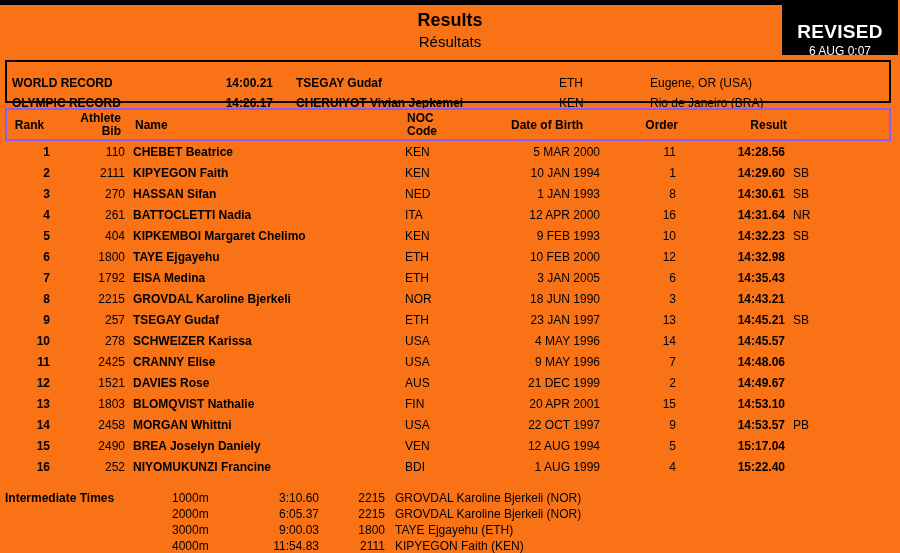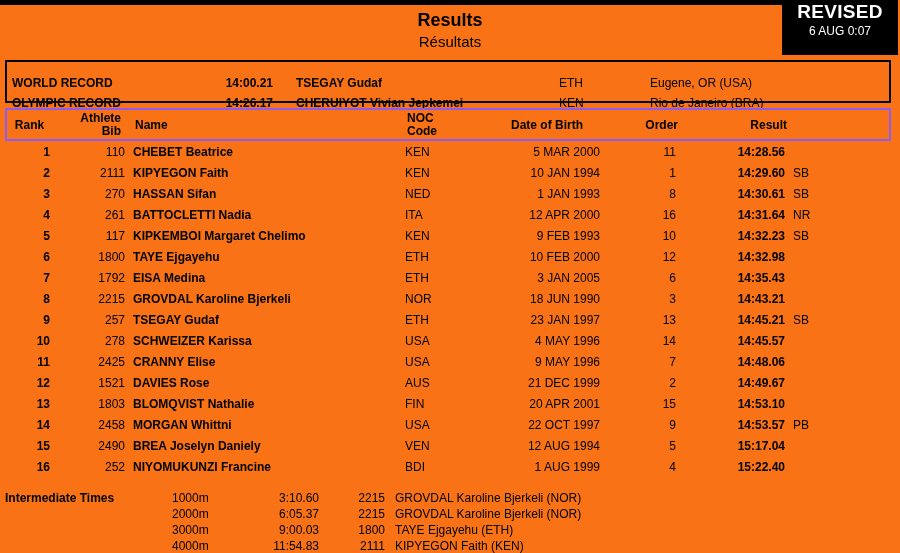--- a/index.html
+++ b/index.html
@@ -8,21 +8,21 @@
     width:900px; height:553px;
     font-family:"Liberation Sans", sans-serif;
     color:#000;
   }
   .page { position:relative; width:900px; height:553px; overflow:hidden; background:#f97316; }
 
   
   .topbar { position:absolute; left:0; top:0; width:783px; height:5px; background:#000; }
   .revised-box {
     position:absolute; left:782px; top:0; width:116px; height:55px;
-    background:#000; color:#fff; text-align:center; padding-top:2px;
+    background:#000; color:#fff; text-align:center; padding-top:22px;
   }
   .revised-label { font-size:19px; font-weight:bold; letter-spacing:.3px; line-height:19px; }
   .revised-time  { font-size:12px; margin-top:3px; }
 
   
   .title-block { position:absolute; left:0; top:10px; width:900px; text-align:center; }
   .title    { font-size:18px; font-weight:bold; line-height:20px; }
   .subtitle { font-size:15px; margin-top:3px; }
 
   
@@ -177,21 +177,21 @@
         <div class="cell c-name bold left">BATTOCLETTI Nadia</div>
         <div class="cell left">ITA</div>
         <div class="cell right">12 APR 2000</div>
         <div class="cell c-order right">16</div>
         <div class="cell bold right">14:31.64</div>
         <div class="cell c-note left">NR</div>
       </div>
 
       <div class="row grid-cols">
         <div class="cell c-rank bold right">5</div>
-        <div class="cell right">117</div>
+        <div class="cell right">404</div>
         <div class="cell c-name bold left">KIPKEMBOI Margaret Chelimo</div>
         <div class="cell left">KEN</div>
         <div class="cell right">9 FEB 1993</div>
         <div class="cell c-order right">10</div>
         <div class="cell bold right">14:32.23</div>
         <div class="cell c-note left">SB</div>
       </div>
 
       <div class="row grid-cols">
         <div class="cell c-rank bold right">6</div>

